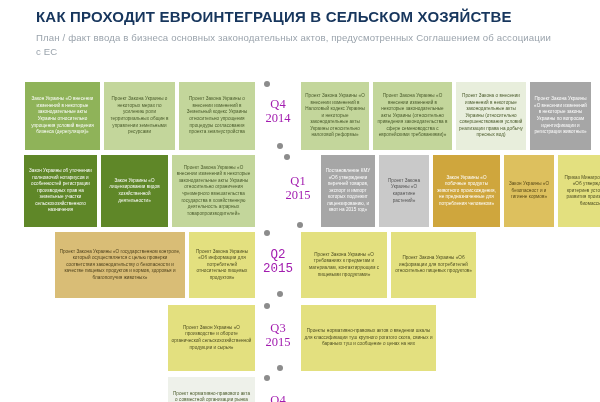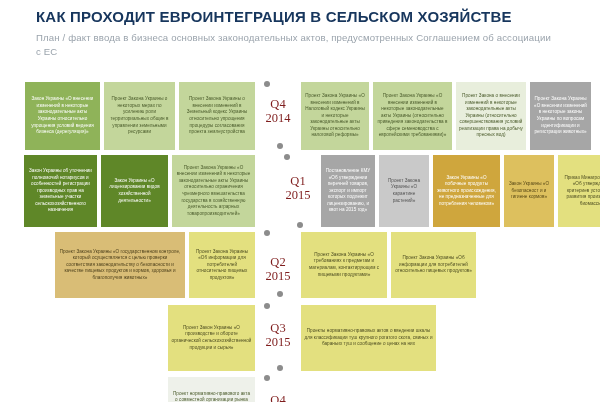--- a/index.html
+++ b/index.html
@@ -19,21 +19,21 @@
   .hdr .sub{
     margin-top:6px;font-size:9.6px;line-height:1.45;color:#9aa3ac;font-weight:400;
     letter-spacing:.15px;max-width:520px;
   }
 
   
   .rows{position:absolute;left:0;top:78px;width:600px;}
   .row{position:relative;}
   .qlabel{
     position:absolute;left:255px;width:46px;text-align:center;
-    font-size:12.5px;line-height:1.15;color:#7f1d1d;font-weight:400;
+    font-size:12.5px;line-height:1.15;color:#a21caf;font-weight:400;
     font-family:"Liberation Serif","DejaVu Serif",serif;
   }
   .dot{
     position:absolute;width:6px;height:6px;border-radius:50%;
     background:#8c8c8c;
   }
 
   .side{position:absolute;display:flex;gap:4px;align-items:stretch;}
   .side.left{right:345px;justify-content:flex-end;}
   .side.right{left:301px;}
@@ -146,21 +146,21 @@
         </div>
         <div class="card c-yellow" style="width:68px;">
           <span>Приказ Минагрополитики «Об утверждении критериев устойчивого развития производства биомассы»</span>
         </div>
       </div>
     </div>
 
     <div class="row" style="height:72px;">
       <div class="dot" style="left:264px;top:0px;"></div>
       <div class="dot" style="left:277px;top:61px;"></div>
-      <div class="qlabel" style="top:25px;">
+      <div class="qlabel" style="top:18px;font-family:Liberation Mono, monospace;">
         <div>Q2</div>
         <div>2015</div>
       </div>
 
       <div class="side left" style="top:2px;height:66px;">
         <div class="card c-tan" style="width:130px;">
           <span>Проект Закона Украины «О государственном контроле, который осуществляется с целью проверки соответствия законодательству о безопасности и качестве пищевых продуктов и кормов, здоровья и благополучия животных»</span>
         </div>
         <div class="card c-yellow" style="width:66px;">
           <span>Проект Закона Украины «Об информации для потребителей относительно пищевых продуктов»</span>

